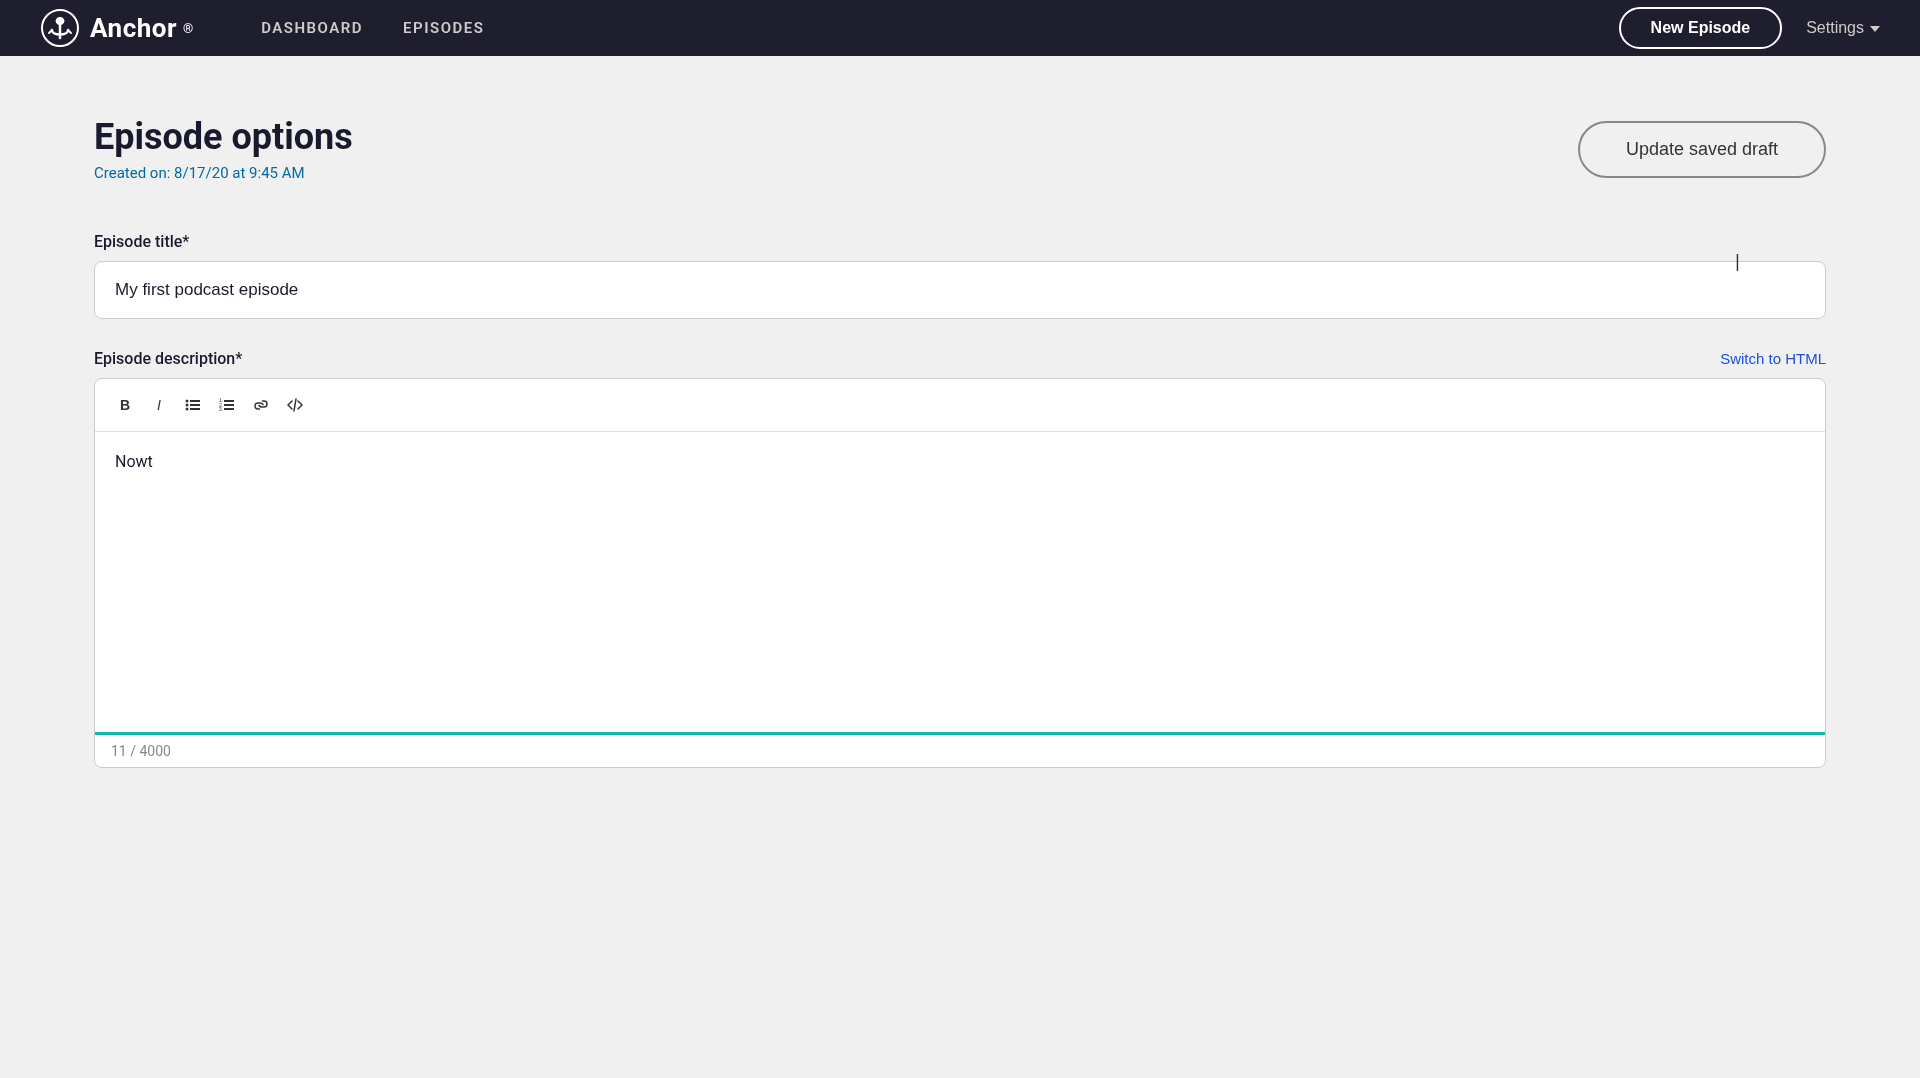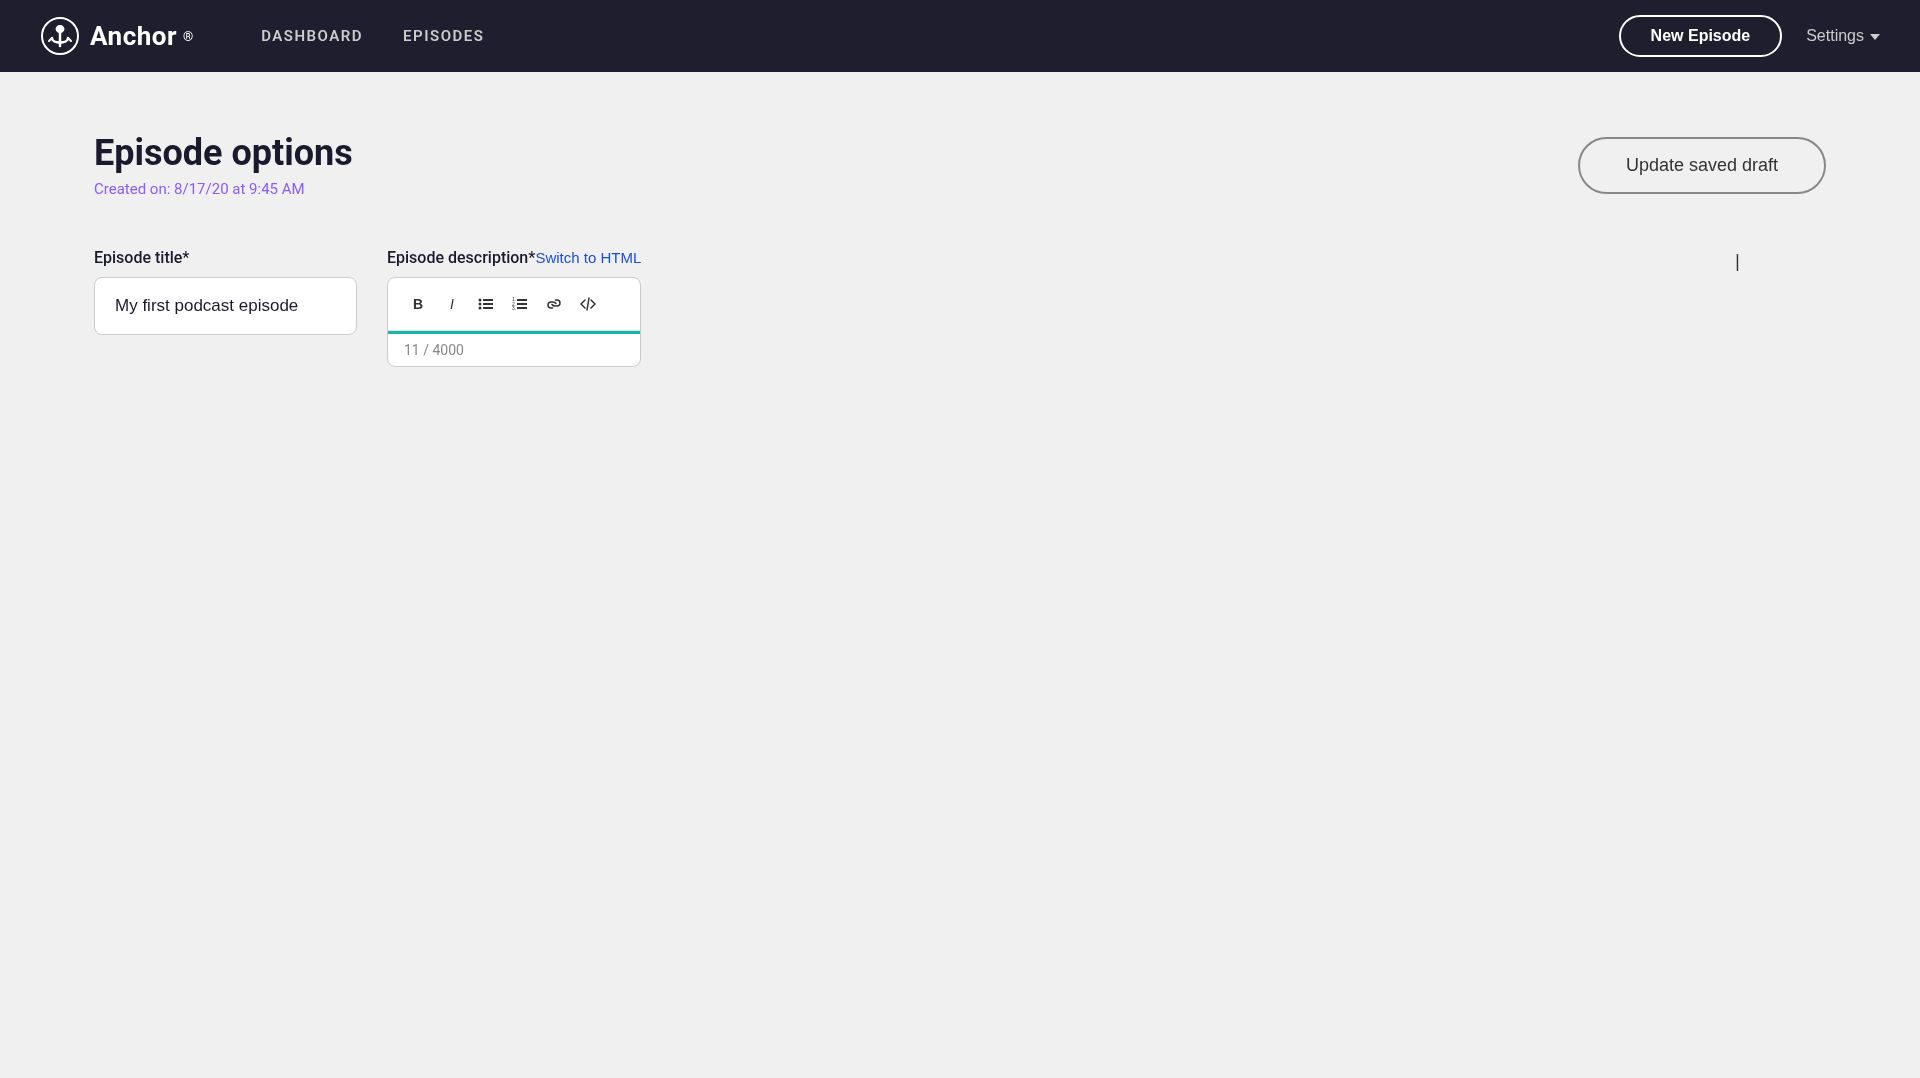--- a/index.html
+++ b/index.html
@@ -13,21 +13,21 @@
       background-color: #f0f0f0;
       width: 1920px;
       min-height: 1078px;
     }
 
     
     .navbar {
       background-color: #1e1e2e;
       display: flex;
       align-items: center;
-      height: 72px;
+      height: 56px;
       padding: 0 40px;
       gap: 48px;
     }
 
     .logo-area {
       display: flex;
       align-items: center;
       gap: 10px;
       margin-right: 20px;
     }
@@ -117,21 +117,21 @@
     }
 
     .page-title {
       font-size: 36px;
       font-weight: 700;
       color: #1a1a2e;
     }
 
     .page-subtitle {
       font-size: 15px;
-      color: #8b5cf6;
+      color: #0369a1;
     }
 
     .header-actions {
       display: flex;
       align-items: center;
     }
 
     .update-draft-btn {
       border: 2px solid #888888;
       background: transparent;
@@ -152,21 +152,21 @@
       border-radius: 40px;
       font-size: 20px;
       font-weight: 600;
       cursor: pointer;
       white-space: nowrap;
     }
 
     
     .form-section {
       display: flex;
-      flex-direction: row;
+      flex-direction: column;
       gap: 30px;
     }
 
     .field-group {
       display: flex;
       flex-direction: column;
       gap: 10px;
     }
 
     .field-label {
@@ -363,20 +363,23 @@
           </button>
           <button class="toolbar-btn">
             <svg width="16" height="16" viewBox="0 0 16 16" fill="none">
               <path d="M5 4L1 8L5 12" stroke="#333" stroke-width="1.5" stroke-linecap="round" stroke-linejoin="round"></path>
               <path d="M11 4L15 8L11 12" stroke="#333" stroke-width="1.5" stroke-linecap="round" stroke-linejoin="round"></path>
               <path d="M9 2L7 14" stroke="#333" stroke-width="1.5" stroke-linecap="round"></path>
             </svg>
           </button>
         </div>
 
+        <div class="editor-body" contenteditable="true" style="">
+          <span>Nowt</span>
+        </div>
 
         <div class="editor-footer">
           <span class="char-count">11 / 4000</span>
         </div>
       </div>
     </div>
 
   </div>
 
   <div class="cursor-indicator">|</div>

